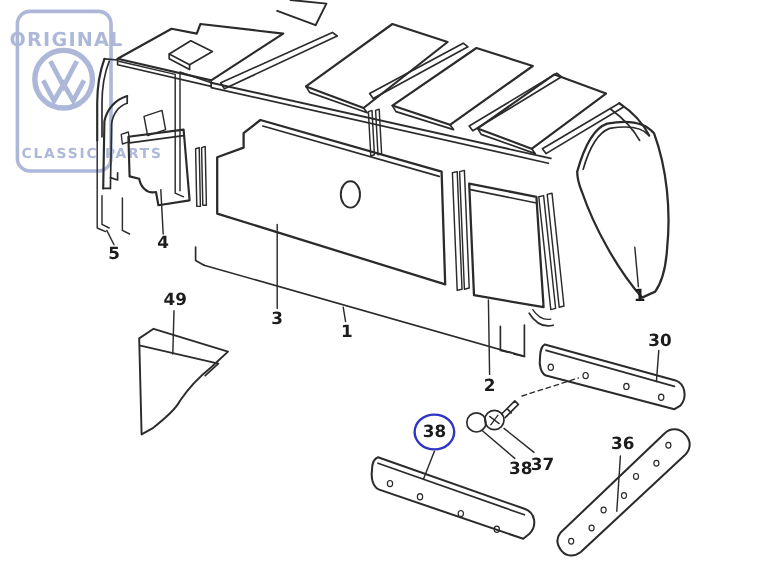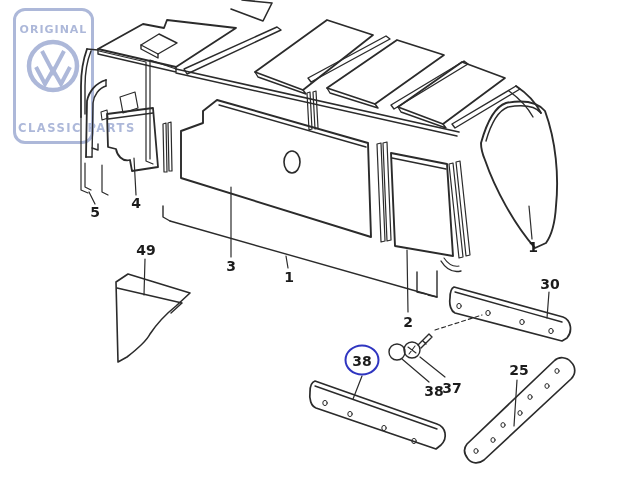--- a/index.html
+++ b/index.html
@@ -2,21 +2,21 @@
 <html style="--wm: #a9b5d8; --hl: #2f35c0;"><head>
 <meta charset="utf-8">
 <style>
   html,body{margin:0;padding:0;background:#fff;}
   .stage{position:relative;width:640px;height:480px;background:#ffffff;overflow:hidden;
          font-family:"DejaVu Sans",sans-serif;}
   
   .watermark{position:absolute;left:13px;top:8px;width:75px;height:130px;
              border:3px solid var(--wm,#a9b5d8);border-radius:12px;opacity:.95;}
   .wm-top{position:absolute;left:-8px;top:12px;width:91px;text-align:center;
-          font-size:11px;font-weight:600;letter-spacing:1px;color:var(--wm,#a9b5d8);}
+          font-size:16px;font-weight:600;letter-spacing:1px;color:var(--wm,#a9b5d8);}
   .wm-bottom{position:absolute;left:2px;top:110px;white-space:nowrap;
           font-size:11.5px;font-weight:600;letter-spacing:1.5px;color:var(--wm,#a9b5d8);}
   .wm-logo{position:absolute;left:10px;top:28px;}
   
   svg.diagram{position:absolute;left:0;top:0;}
   
   .labels-layer{position:absolute;left:0;top:0;width:640px;height:480px;pointer-events:none;}
   .part-label{position:absolute;transform:translate(-50%,-50%);
               font:bold 14px "DejaVu Sans",sans-serif;color:#1c1c1c;
               line-height:1;pointer-events:auto;}
@@ -178,19 +178,19 @@
 
   <div class="labels-layer">
       <div class="part-label" style="left: 533px; top: 247px;">1</div>
       <div class="part-label" style="left: 408px; top: 322px;">2</div>
       <div class="part-label" style="left: 231px; top: 266px;">3</div>
       <div class="part-label" style="left: 136px; top: 203px;">4</div>
       <div class="part-label" style="left: 95px; top: 212px;">5</div>
       <div class="part-label" style="left: 289px; top: 277px;">1</div>
       <div class="part-label" style="left: 550px; top: 284px;">30</div>
       <div class="part-label highlighted" style="left: 362px; top: 360px;">38</div>
-      <div class="part-label" style="left: 519px; top: 370px;">25</div>
+      <div class="part-label" style="left: 519px; top: 370px;">36</div>
       <div class="part-label" style="left: 452px; top: 388px;">37</div>
       <div class="part-label" style="left: 434px; top: 391px;">38</div>
       <div class="part-label" style="left: 146px; top: 250px;">49</div>
     </div>
 
 </div>
 
 </body></html>

